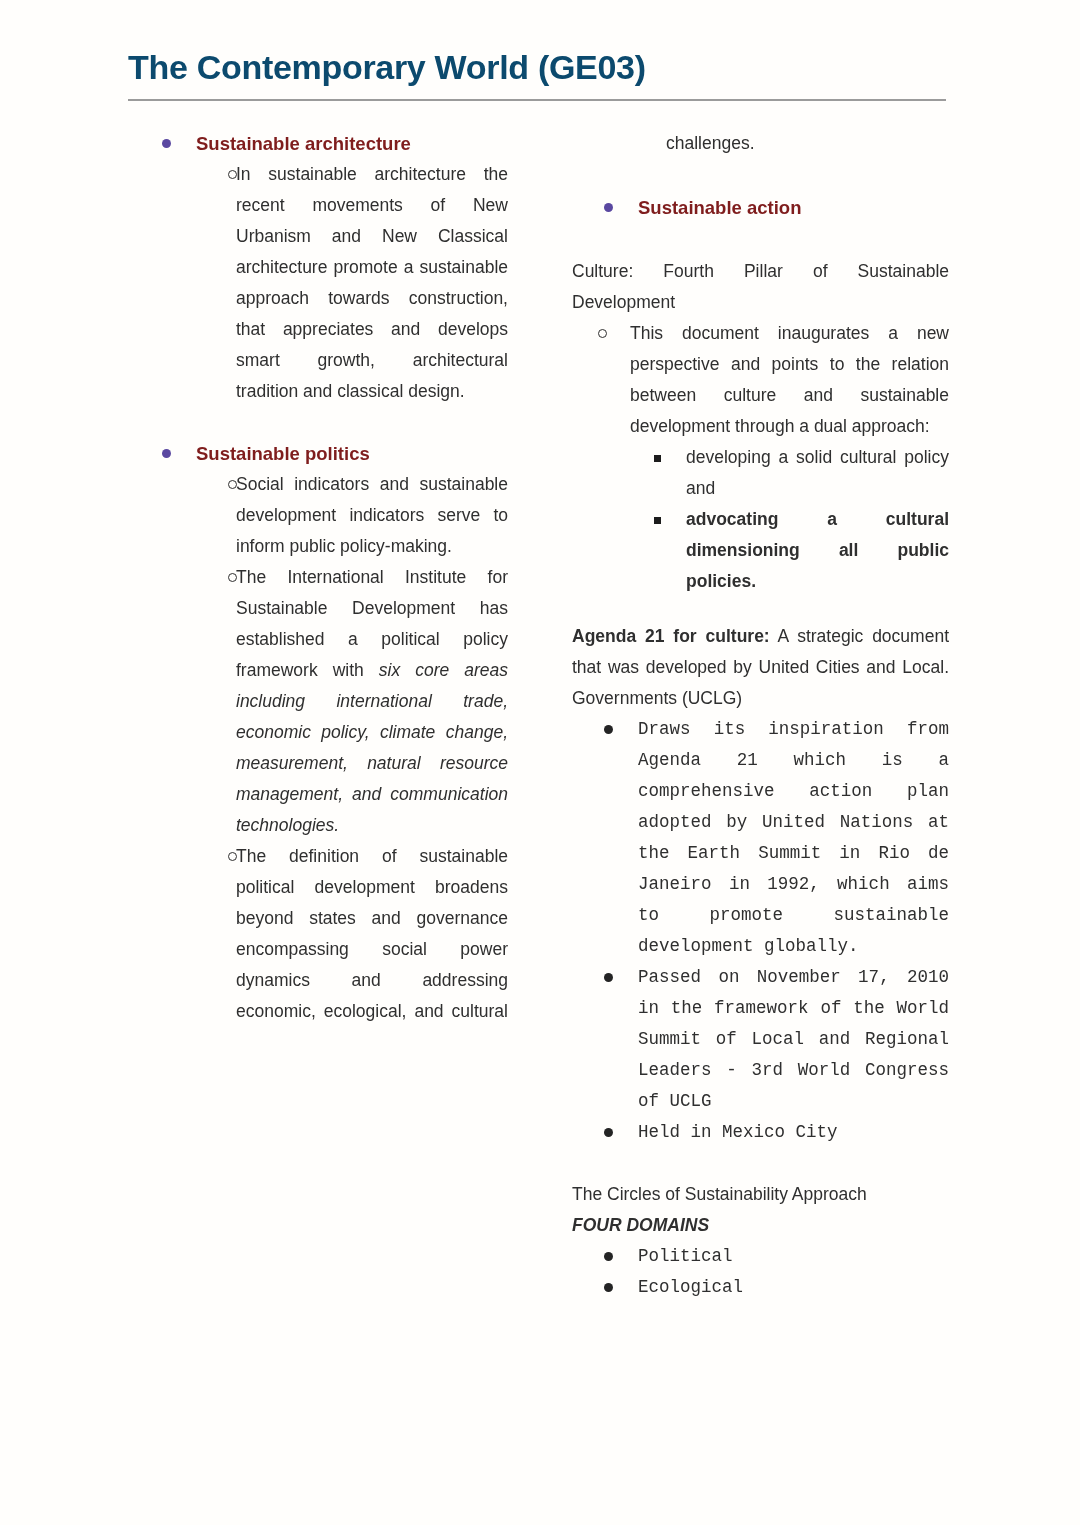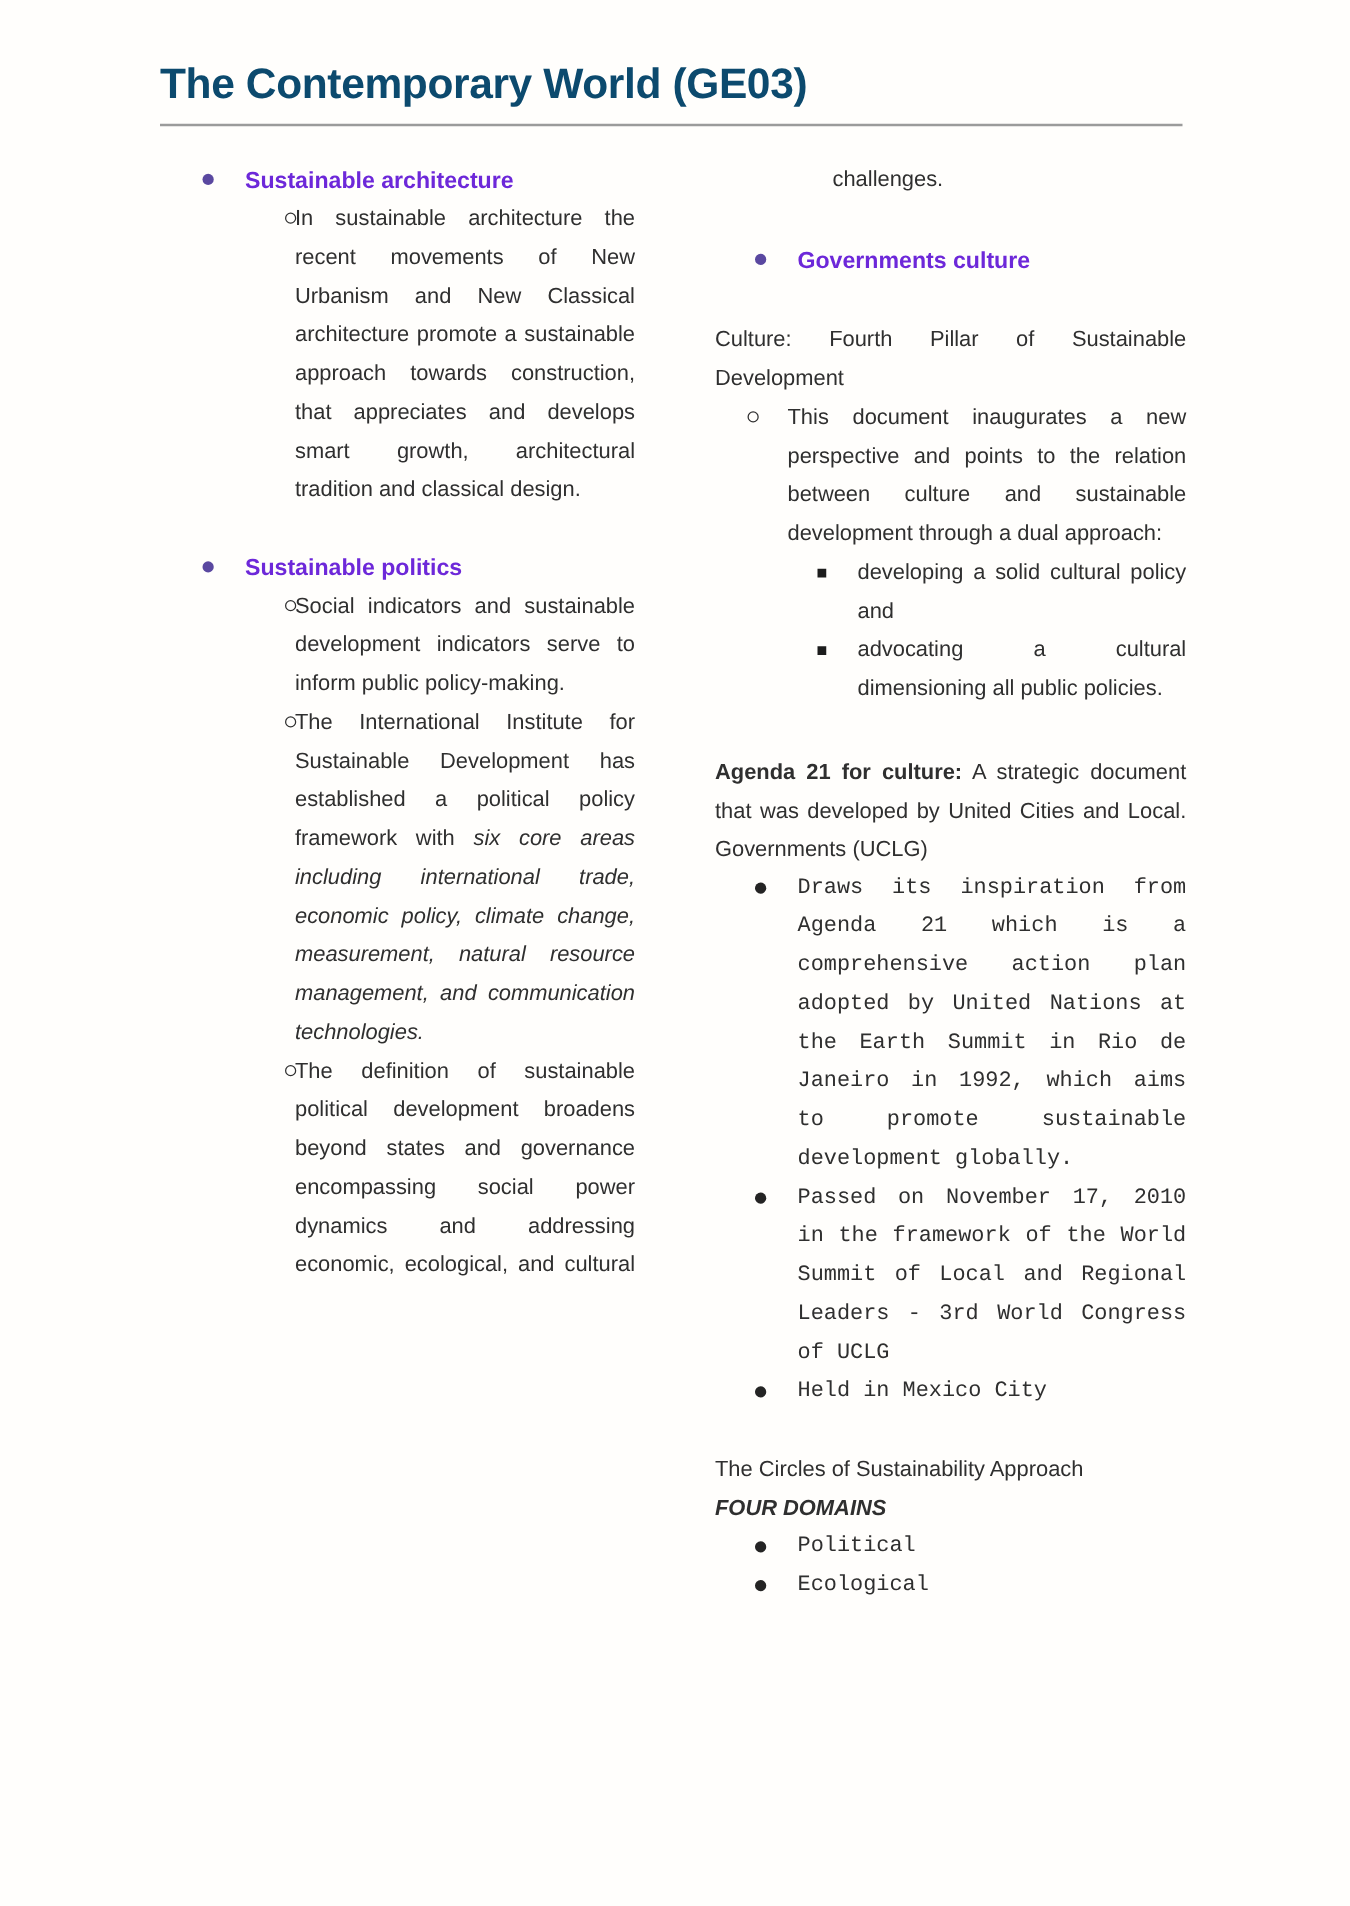--- a/index.html
+++ b/index.html
@@ -17,30 +17,30 @@
   .rule { margin-top:12px; border-top:2px solid #9b9b9b; width:818px; }
 
   .col { position:absolute; top:128px; font-size:17.5px; line-height:31px; }
   .col-left  { left:130px; width:378px; }
   .col-right { left:572px; width:377px; }
 
   .block { margin-bottom:31px; }
   .row { position:relative; }
   .mb33 { margin-bottom:33px; }
   .mb31 { margin-bottom:31px; }
-  .mb30 { margin-bottom:36px; }
+  .mb30 { margin-bottom:24px;font-weight:bold; }
 
   .marker { position:absolute; display:block; }
   .dot { width:9px; height:9px; border-radius:50%; background:#242424; top:11px; }
   .dot.purple { background:#5a48a0; }
   .circle { width:9px; height:9px; border-radius:50%; border:1.5px solid #2f2f2f; background:transparent; top:11px; }
   .square { width:7px; height:7px; background:#1c1c1c; top:13px; }
 
   .l1 .marker { left:32px; }
-  .l1 .h { margin-left:66px; font-weight:700; font-size:18.5px; color:#6d28d9; }
+  .l1 .h { margin-left:66px; font-weight:700; font-size:18.5px; color:#7f1d1d; }
 
   .l2 .marker { left:98px; }
   .l2 p { margin-left:106px; }
 
   .cont { margin-left:94px; }
 
   .r2 .marker { left:26px; }
   .r2 p { margin-left:58px; }
 
   .r3 .marker { left:82px; }
@@ -98,21 +98,21 @@
     </div>
 
   </section>
 
   <section class="col col-right">
 
     <p class="cont mb33">challenges.</p>
 
     <div class="row l1 mb33">
       <span class="marker dot purple"></span>
-      <div class="h">Governments culture</div>
+      <div class="h">Sustainable action</div>
     </div>
 
     <p class="bold-para just">Culture: Fourth Pillar of Sustainable Development</p>
     <div class="row r2">
       <span class="marker circle"></span>
       <p class="just">This document inaugurates a new perspective and points to the relation between culture and sustainable development through a dual approach:</p>
     </div>
     <div class="row r3">
       <span class="marker square"></span>
       <p class="just">developing a solid cultural policy and</p>

